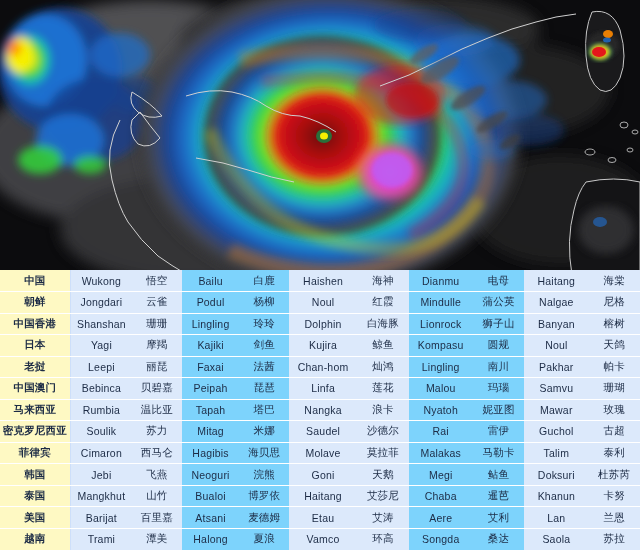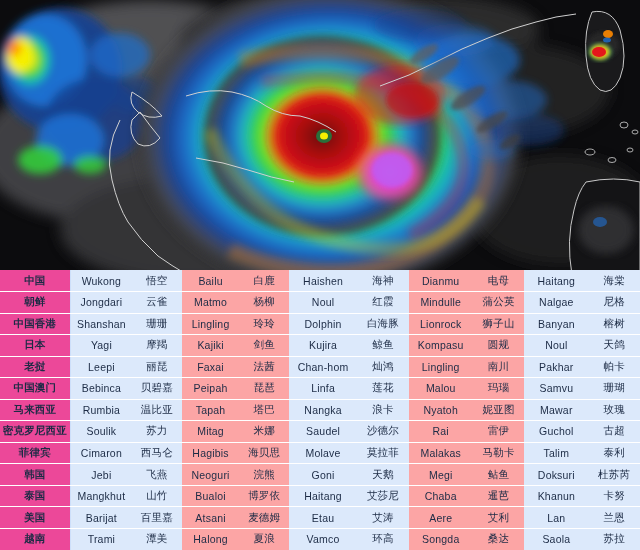--- a/index.html
+++ b/index.html
@@ -26,31 +26,31 @@
     font-size:10.5px;
     text-align:center;
     vertical-align:middle;
     color:#1c2b45;
     letter-spacing:0.2px;
     white-space:nowrap;
     overflow:hidden;
     border-bottom:1px solid #ffffff;
   }
   td.country {
-    background:#ec4899;
+    background:#fef9c3;
     color:#ffffff;
     font-size:9.5px;
     font-weight:bold;
     border-bottom:1px solid #e8f0fc;
     border-right:1px solid #cddffa;
     letter-spacing:0px;
   }
   
   td.g0 { background:#dce9fb; }
-  td.g1 { background:#fca5a5; }
+  td.g1 { background:#7dd3fc; }
   td.cn { font-size:10px; }
   #name-table tr:last-child td { border-bottom:none; }
 </style>
 </head>
 <body>
 
 <div id="root">
 
   <div id="satellite">
     <svg viewBox="0 0 640 275" preserveAspectRatio="none">
@@ -244,21 +244,21 @@
           <td class="g0 cn">海神</td>
           <td class="g1">Dianmu</td>
           <td class="g1 cn">电母</td>
           <td class="g0">Haitang</td>
           <td class="g0 cn">海棠</td>
         </tr>
         <tr>
           <td class="country">朝鲜</td>
           <td class="g0">Jongdari</td>
           <td class="g0 cn">云雀</td>
-          <td class="g1">Matmo</td>
+          <td class="g1">Podul</td>
           <td class="g1 cn">杨柳</td>
           <td class="g0">Noul</td>
           <td class="g0 cn">红霞</td>
           <td class="g1">Mindulle</td>
           <td class="g1 cn">蒲公英</td>
           <td class="g0">Nalgae</td>
           <td class="g0 cn">尼格</td>
         </tr>
         <tr>
           <td class="country">中国香港</td>

